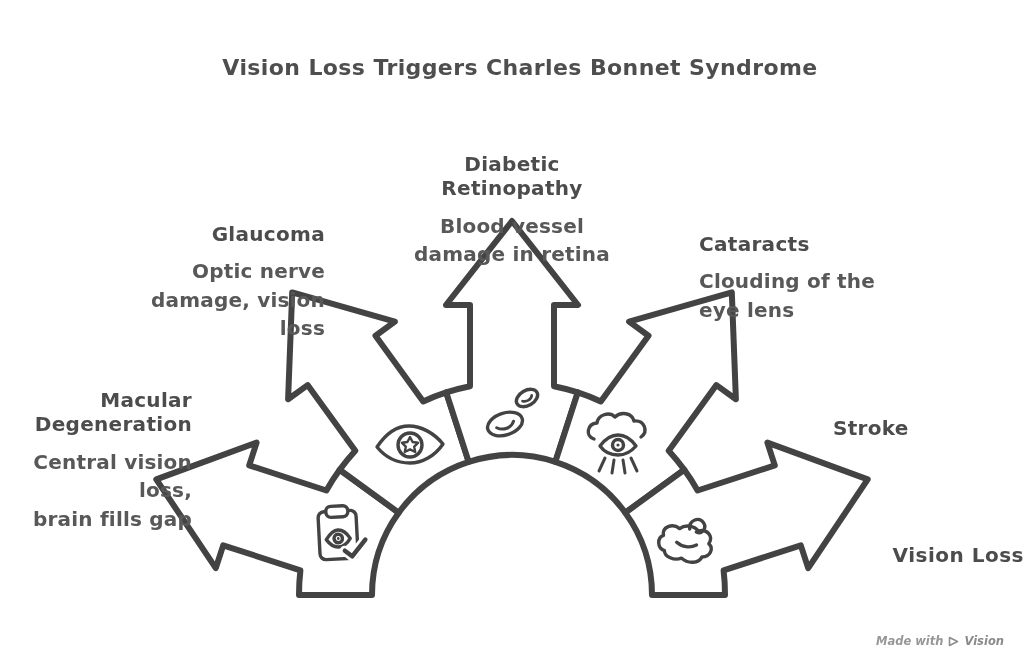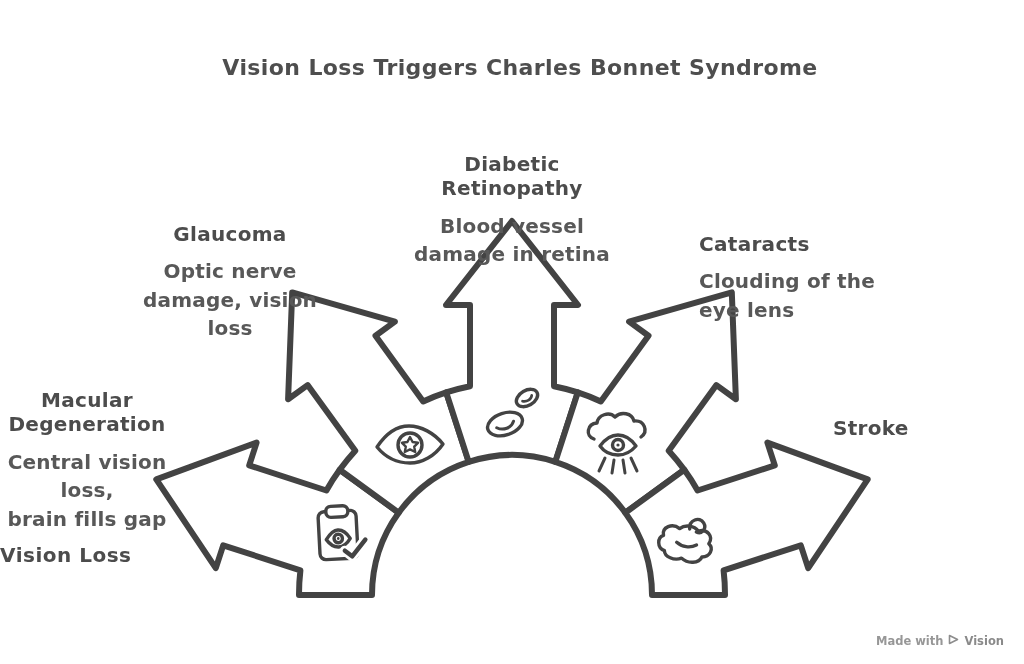--- a/index.html
+++ b/index.html
@@ -20,33 +20,34 @@
   .seg-label{position:absolute;}
   .seg-label .seg-title{
     font-size:20px;font-weight:bold;line-height:1.22;
     letter-spacing:.3px;color:#4c4c4c;white-space:pre-line;margin-top:44px;
   }
   .seg-label .seg-desc{
     margin-top:11px;
     font-size:20px;font-weight:bold;line-height:1.42;
     letter-spacing:.2px;color:#585858;white-space:pre-line;
   }
-  .align-right{text-align:center;}
+  .align-right{text-align:right;}
   .align-center{text-align:center;}
   .center-label{
     position:absolute;top:543px;left:0;width:1024px;
-    text-align:left;
+    text-align:right;
     font-size:20px;font-weight:bold;letter-spacing:.5px;
     color:#4c4c4c;
   }
   .footer{
     position:absolute;right:20px;bottom:16px;
-    display:flex;align-items:flex-start;gap:5px;
+    display:flex;align-items:center;gap:5px;
     font-size:11.5px;font-weight:bold;color:#979797;
     cursor:pointer;
+    font-style:italic;
   }
   .footer b{color:#8a8a8a;}
   .napkin-glyph{display:block;}
 </style>
 </head>
 <body>
 
 <div class="canvas">
 
   <h1 class="diagram-title">Vision Loss Triggers Charles Bonnet Syndrome</h1>

